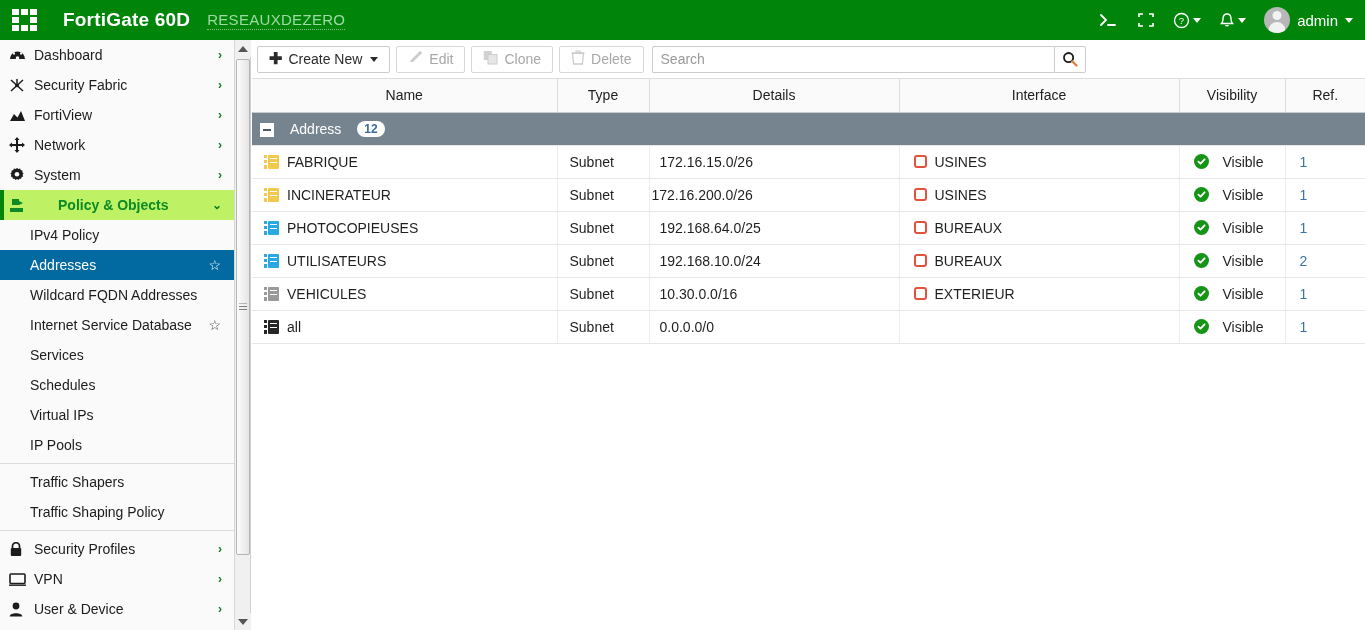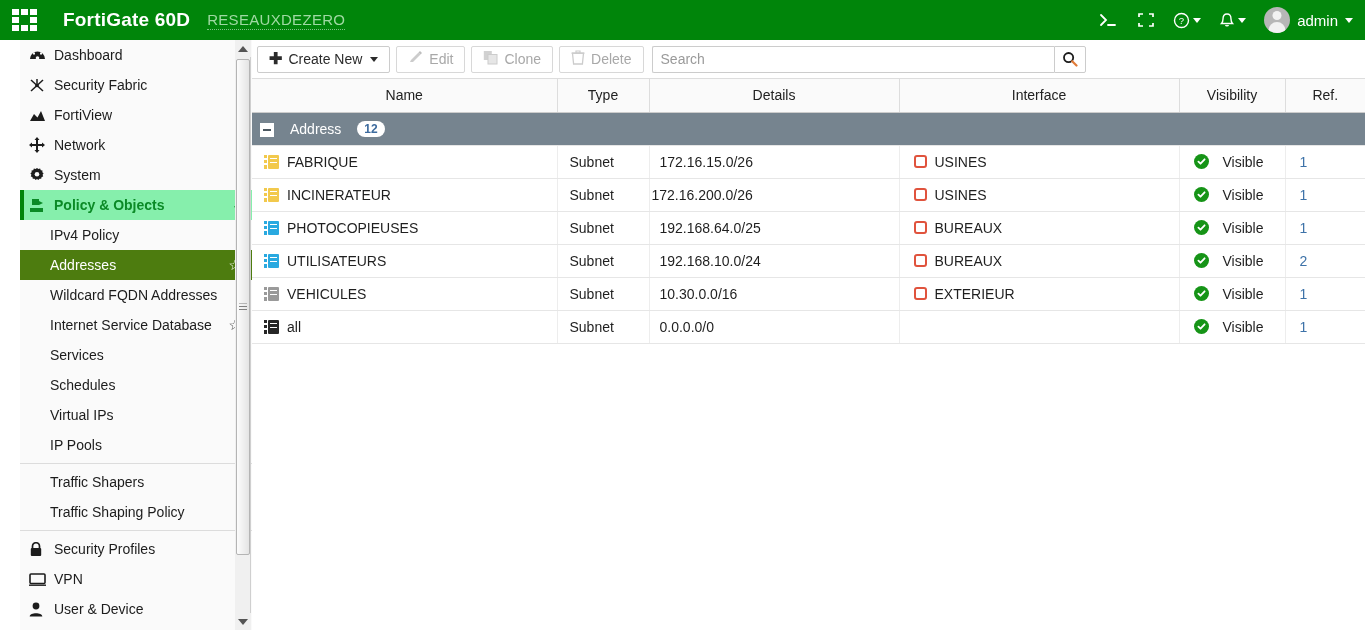--- a/index.html
+++ b/index.html
@@ -72,50 +72,49 @@
   #admin-wrap { display: flex; align-items: center; gap: 7px; }
   #admin-name { font-size: 15px; }
 
   
   #sidebar {
     position: absolute; left: 0; top: 40px;
     width: 235px; height: 590px;
     background: #fafafa;
     border-right: 1px solid #d8d8d8;
     overflow: hidden;
-    margin-left: 20px;
   }
   .nav-item {
     height: 30px; display: flex; align-items: center;
     padding-left: 9px; position: relative; cursor: default;
     font-size: 14px; color: #1c1c1c;
   }
   .nav-item .ni-icon {
     width: 22px; display: flex; align-items: center; justify-content: flex-start;
     flex: 0 0 22px; color: #1c1c1c;
   }
   .nav-item .ni-label { flex: 1; margin-left: 3px; }
   .nav-item .chev {
     margin-right: 12px; color: #0b7a21; font-size: 12px; font-weight: bold;
   }
   .nav-item.expanded {
-    background: #86efac; color: #0b8a26; font-weight: bold;
+    background: #bef264; color: #0b8a26; font-weight: bold; gap: 24px;
   }
   .nav-item.expanded .ni-icon { color: #0b8a26; }
   .nav-item.expanded::before {
     content: ""; position: absolute; left: 0; top: 0;
     width: 4px; height: 100%; background: #00850a;
   }
   .sub-item {
     height: 30px; display: flex; align-items: center;
     padding-left: 30px; font-size: 14px; color: #1c1c1c;
     cursor: default;
   }
   .sub-item.selected {
-    background: #4d7c0f; color: #fff;
+    background: #0369a1; color: #fff;
   }
   .sub-item .si-label { flex: 1; }
   .sub-item .star { margin-right: 13px; font-size: 14px; line-height: 1; }
   .sub-item.selected .star { color: #fff; }
   .sub-item .star.grey { color: #3c3c3c; }
   .nav-divider { height: 1px; background: #dcdcdc; margin: 3px 0; }
 
   
   #sb-scroll {
     position: absolute; left: 235px; top: 40px;

